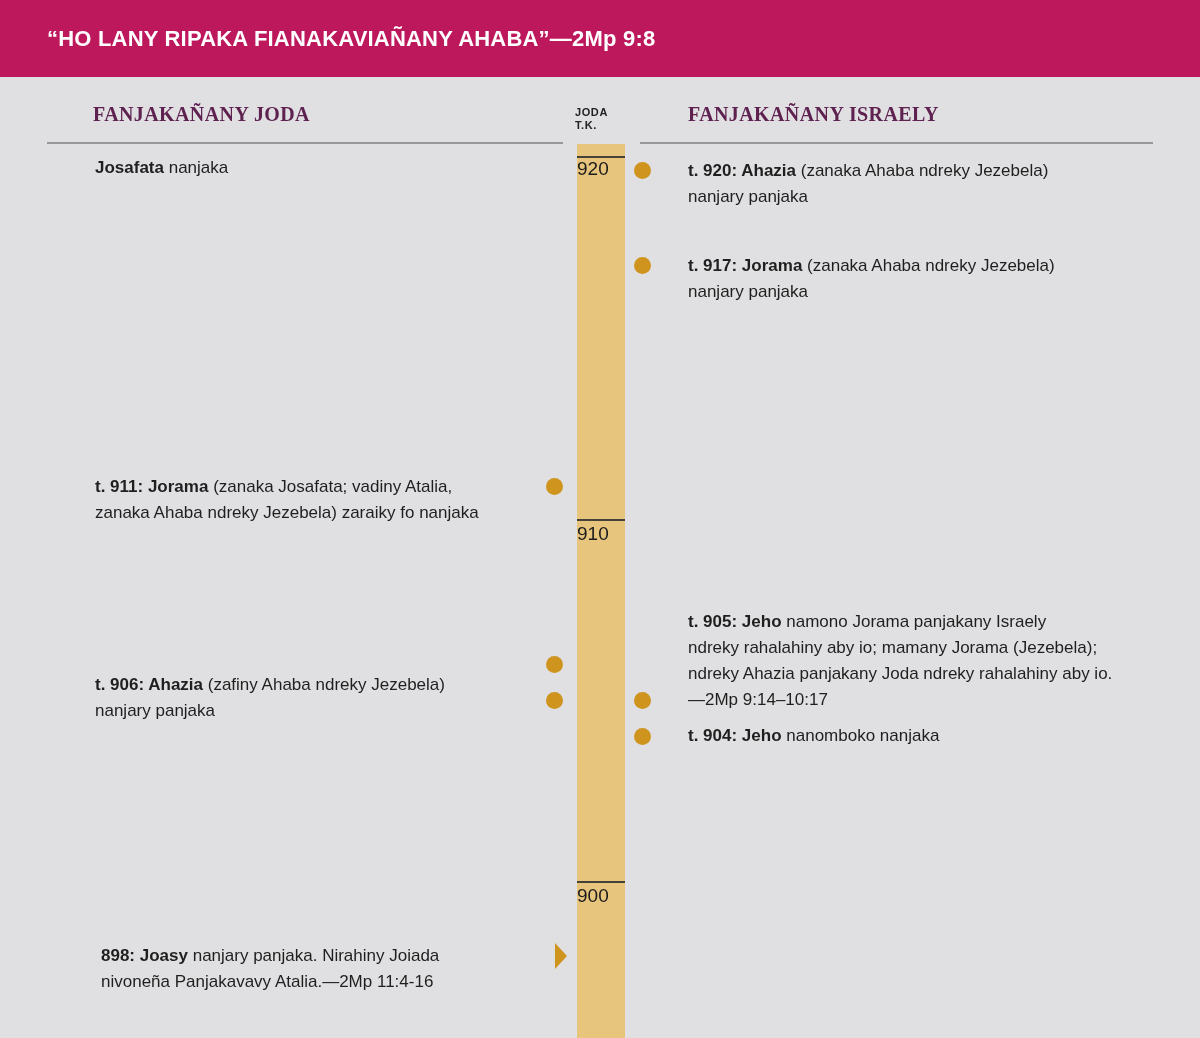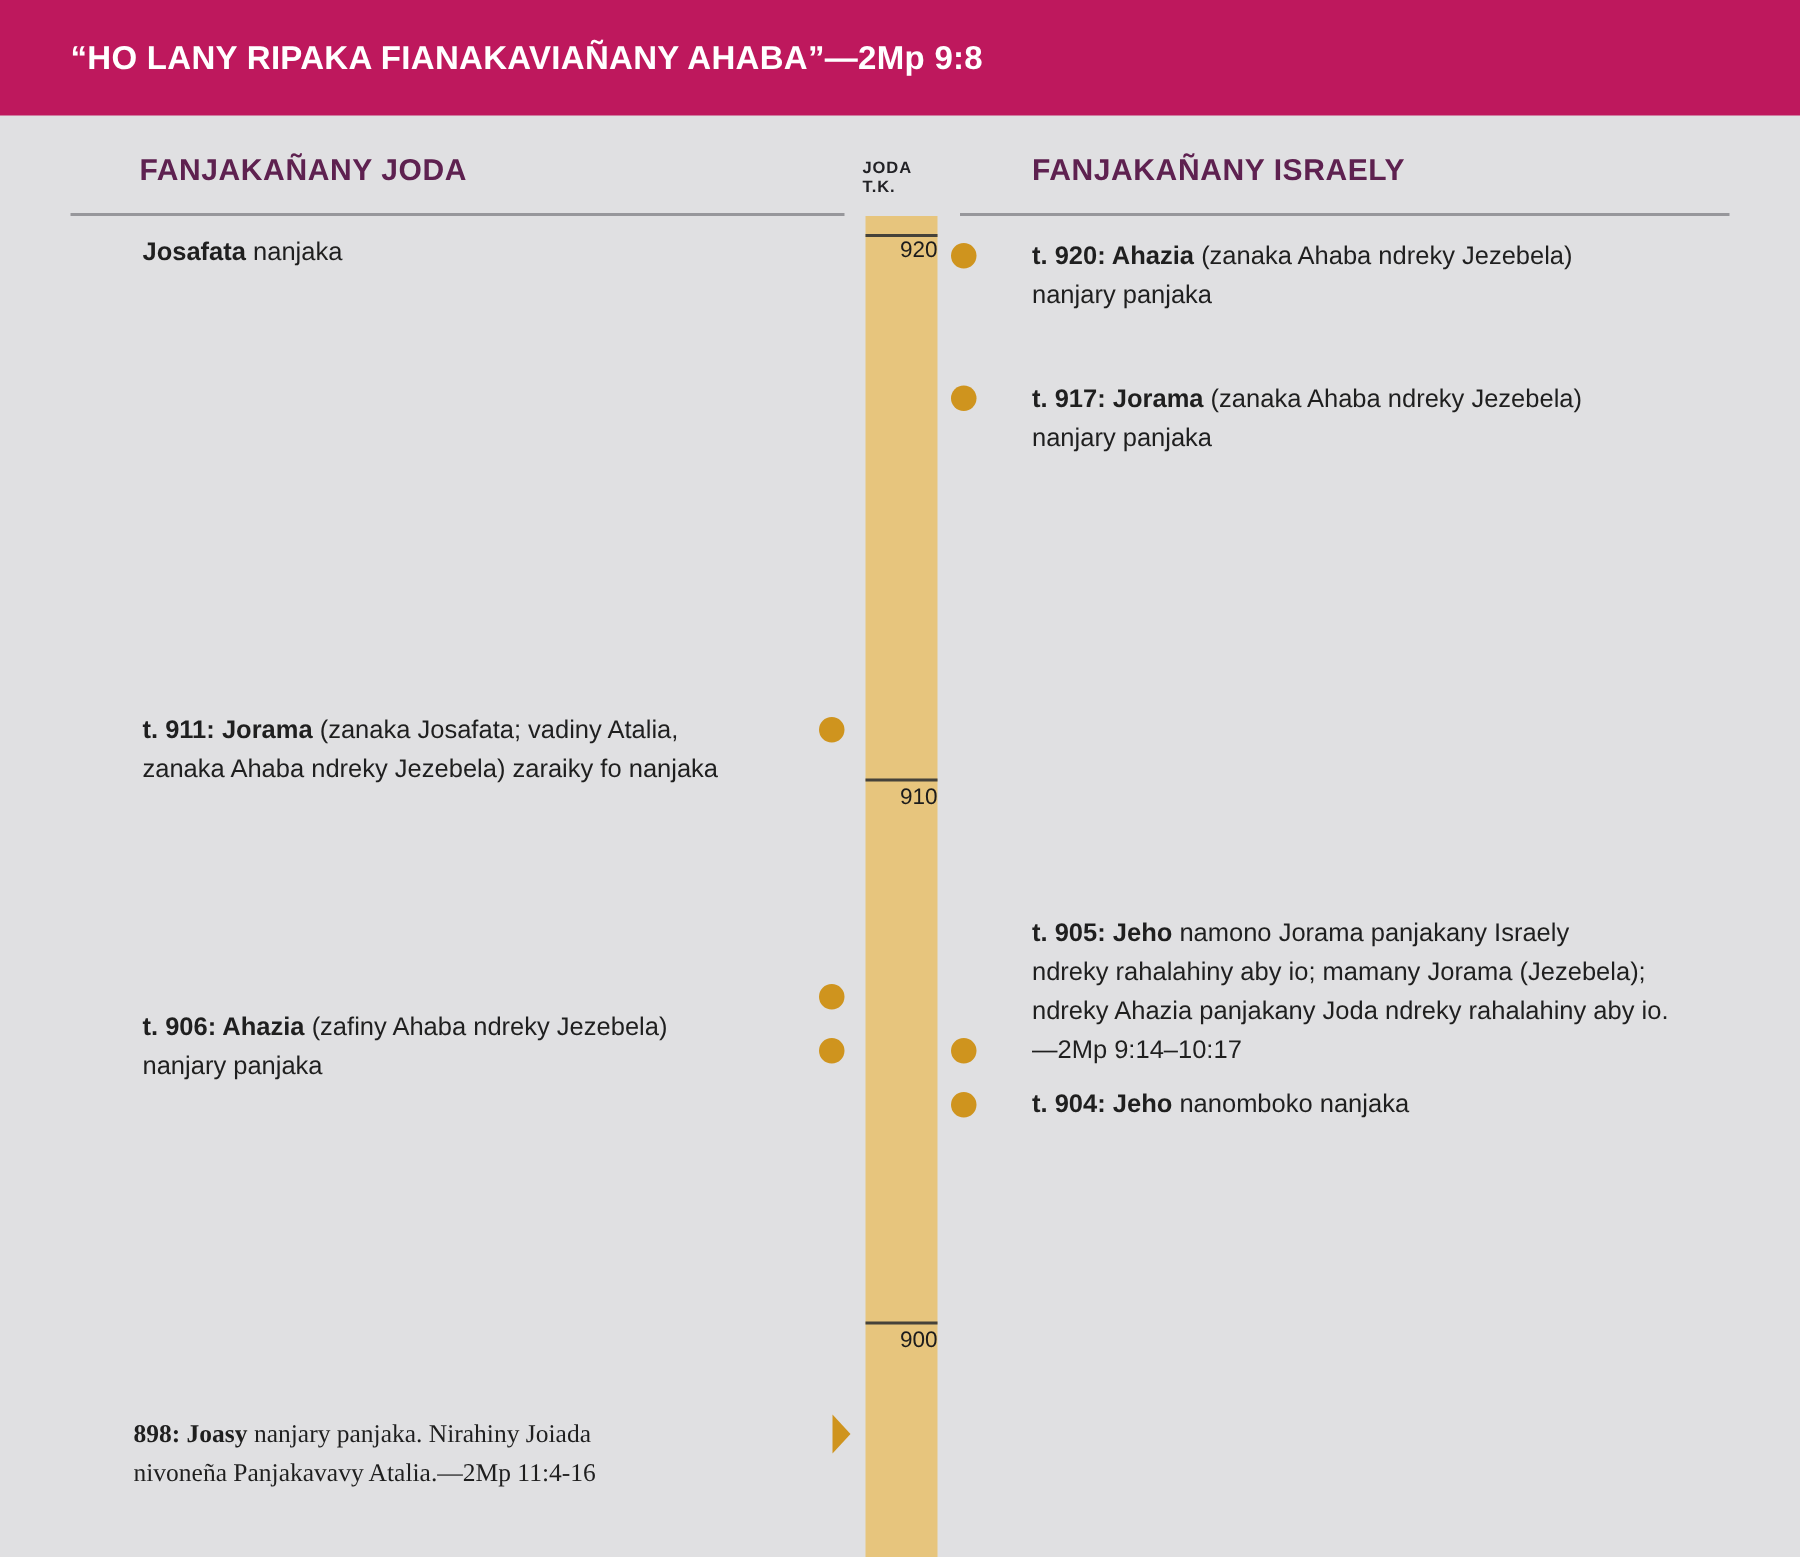--- a/index.html
+++ b/index.html
@@ -31,20 +31,21 @@
   .header-title .ref { font-weight: 600; }
   
   .col-title {
     position: absolute;
     top: 103px;
     font-size: 20px;
     font-weight: 700;
     letter-spacing: 0.4px;
     color: #5e2150;
     white-space: nowrap;
+    font-family: Liberation Serif, serif;
   }
   .rule {
     position: absolute;
     top: 142px;
     height: 2px;
     background: #97979b;
   }
   
   .axis-label {
     position: absolute;
@@ -64,22 +65,22 @@
   .tick-line {
     position: absolute;
     left: 577px;
     width: 48px; height: 2px;
     background: #45423a;
   }
   .tick-label {
     position: absolute;
     left: 577px;
     width: 48px;
-    text-align: right;
-    font-size: 15px;
+    text-align: left;
+    font-size: 19px;
     color: #1c1c1c;
   }
   
   .event {
     position: absolute;
     margin: 0;
     width: 480px;
     font-size: 17px;
     line-height: 26px;
     color: #1f1f1f;
@@ -134,21 +135,21 @@
 
   <p class="event" style="left:95px; top:155px;"><b>Josafata</b><span> nanjaka</span></p>
 
   <p class="event" style="left:95px; top:474px;"><b>t. 911: Jorama</b><span> (zanaka Josafata; vadiny Atalia,
 zanaka Ahaba ndreky Jezebela) zaraiky fo nanjaka</span></p>
 
   <p class="event" style="left:95px; top:628px;margin-top:44px;"><b>t. 906: Ahazia</b><span> (zafiny Ahaba ndreky Jezebela)
 nanjary panjaka</span></p>
 
 
-  <p class="event" style="left:89px; top:943px;font-family:Liberation Serif, serif;"><b>898: Joasy</b><span> nanjary panjaka. Nirahiny Joiada
+  <p class="event" style="left:101px; top:943px;"><b>898: Joasy</b><span> nanjary panjaka. Nirahiny Joiada
 nivoneña Panjakavavy Atalia.—2Mp 11:4-16</span></p>
 
   <p class="event" style="left:688px; top:158px;"><b>t. 920: Ahazia</b><span> (zanaka Ahaba ndreky Jezebela)
 nanjary panjaka</span></p>
 
   <p class="event" style="left:688px; top:253px;"><b>t. 917: Jorama</b><span> (zanaka Ahaba ndreky Jezebela)
 nanjary panjaka</span></p>
 
   <p class="event" style="left:688px; top:609px;"><b>t. 905: Jeho</b><span> namono Jorama panjakany Israely
 ndreky rahalahiny aby io; mamany Jorama (Jezebela);

